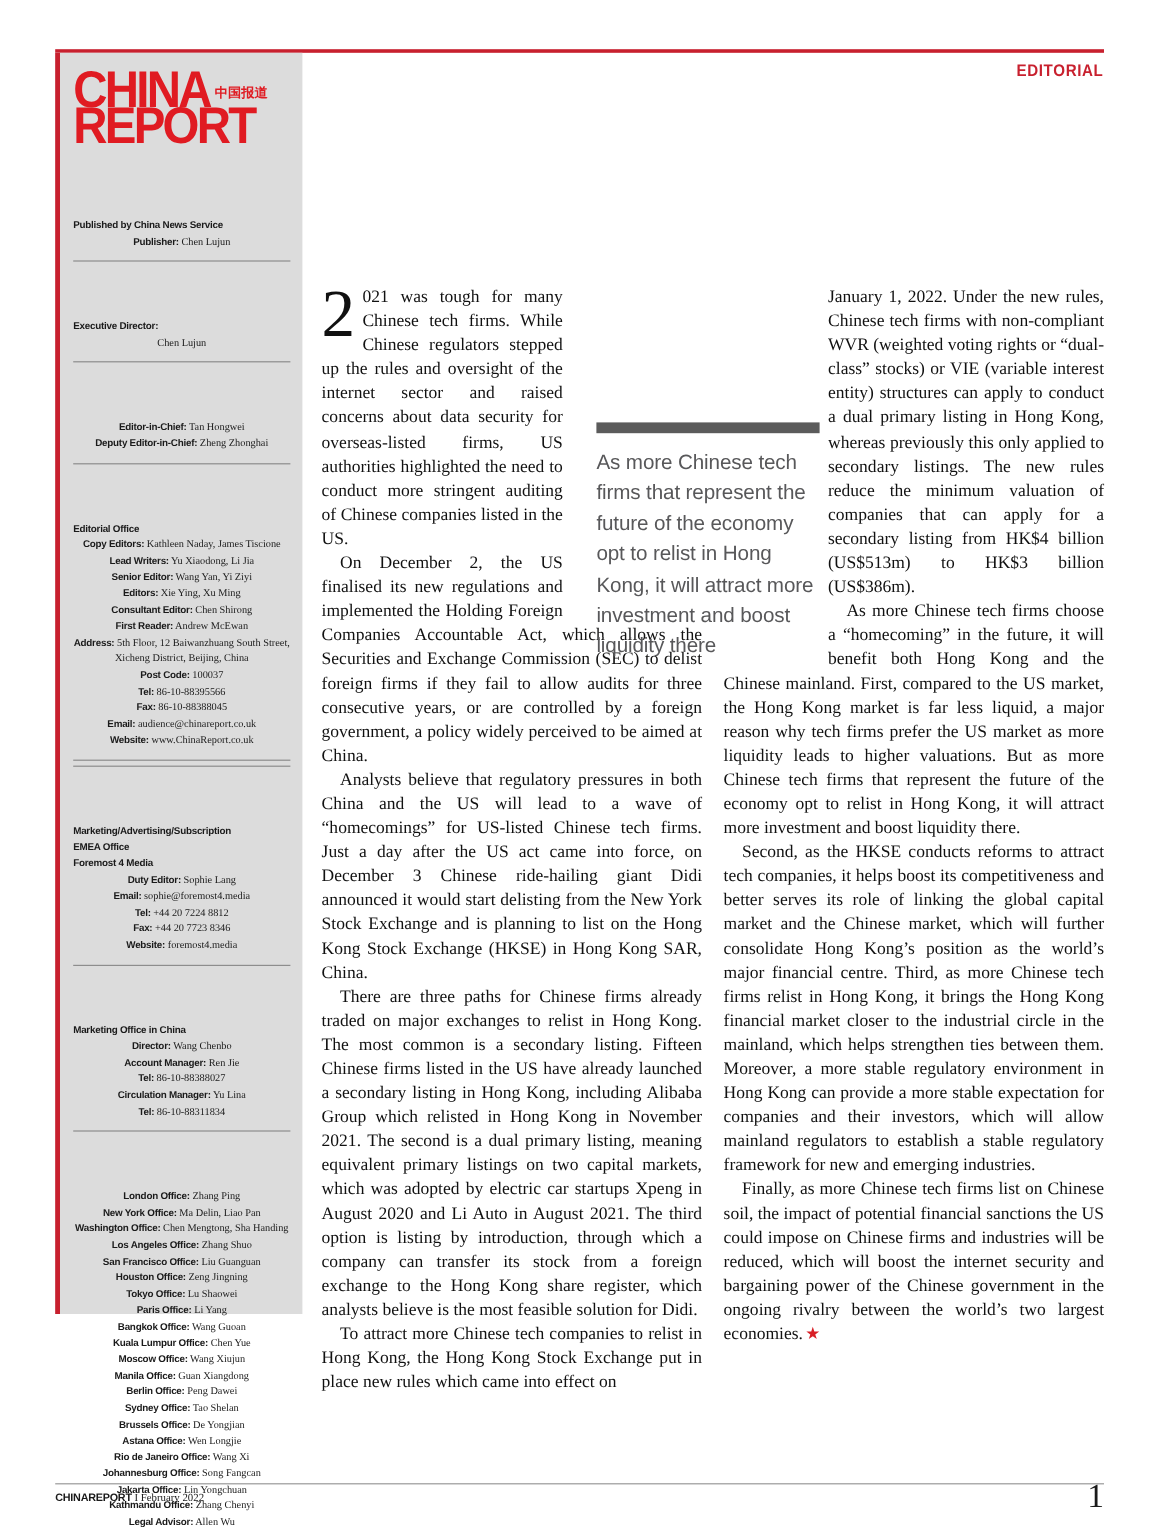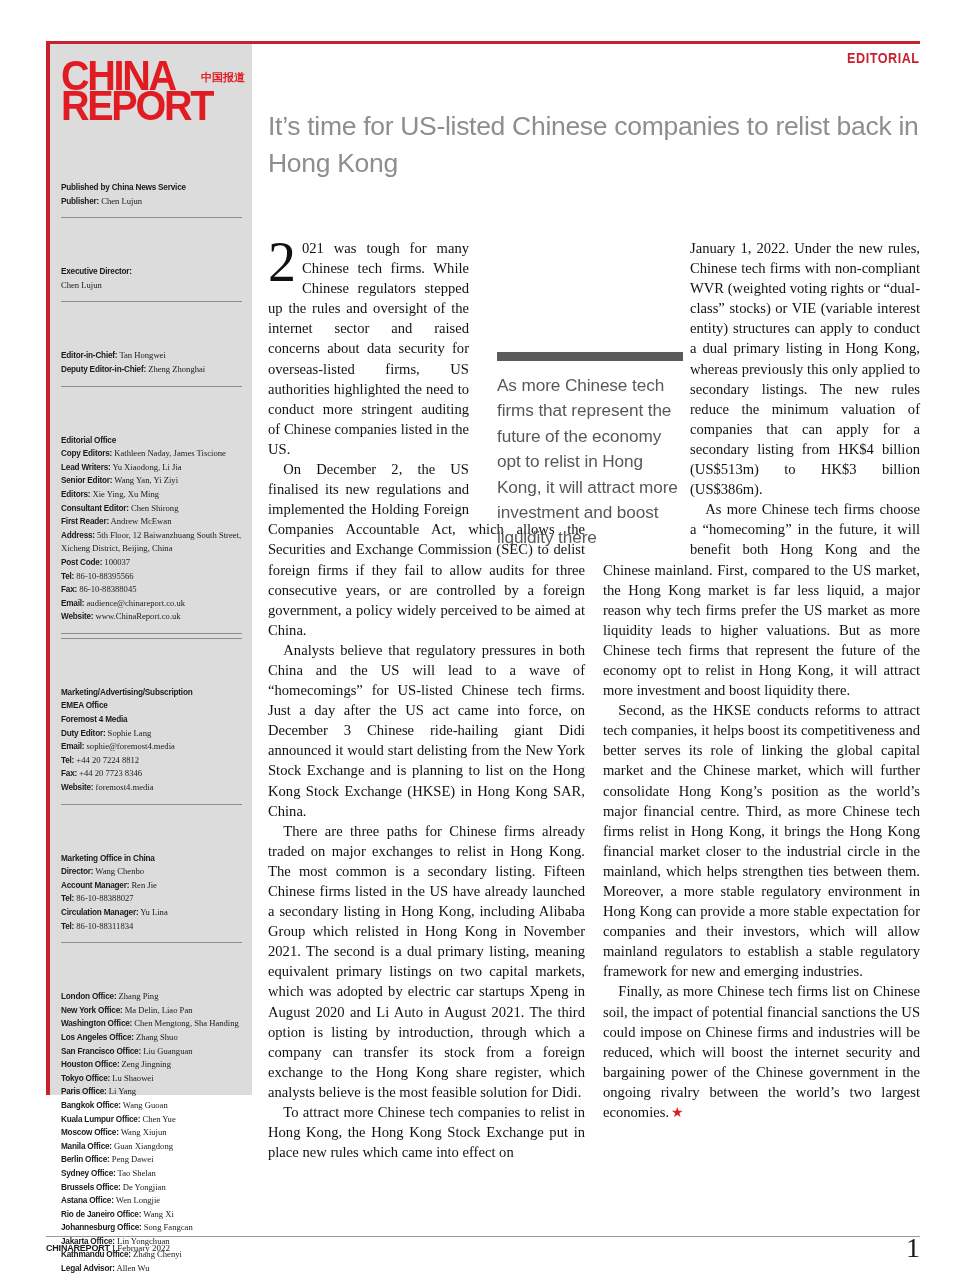--- a/index.html
+++ b/index.html
@@ -63,21 +63,21 @@
     left: 0; top: 0;
     font-size: 43px;
   }
   .logo-report {
     position: absolute;
     left: 0; top: 30px;
     font-size: 43px;
   }
   .logo-cn {
     position: absolute;
-    left: 140px;
+    left: 118px;
     top: 12px;
     font-size: 11px;
     font-weight: bold;
     color: #e01b22;
     font-family: Liberation Sans, sans-serif;
     letter-spacing: 0px;
   }
 
   .sb-sec { padding: 5px 0 5px 0; margin-top: 42px; }
   .sb-div {
@@ -85,20 +85,21 @@
     background: #8d8d8d;
     margin: 4px 0 4px 0;
   }
 
   .sb-line {
     font-size: 8.6px;
     line-height: 13.6px;
     color: #1a1a1a;
     font-family: "Liberation Serif", serif;
     white-space: normal;
+    text-align: center;
   }
   .sb-line b {
     font-family: "Liberation Sans", sans-serif;
     font-weight: bold;
     font-size: 8.2px;
     letter-spacing: -0.2px;
   }
   .sb-head {
     font-family: "Liberation Sans", sans-serif;
     font-weight: bold;
@@ -261,21 +262,20 @@
 </style>
 </head>
 <body>
 
 <div class="page">
 
   <div class="top-rule"></div>
 
   <div class="kicker">EDITORIAL</div>
 
-  <h1 class="headline">It’s time for US-listed Chinese companies to relist back in Hong Kong</h1>
 
   <aside class="sidebar">
 
     <div class="logo-block">
       <div class="logo-wrap">
         <div class="logo-line logo-china">CHINA</div>
         <div class="logo-line logo-report">REPORT</div>
         <div class="logo-cn">中国报道</div>
       </div>
     </div>

